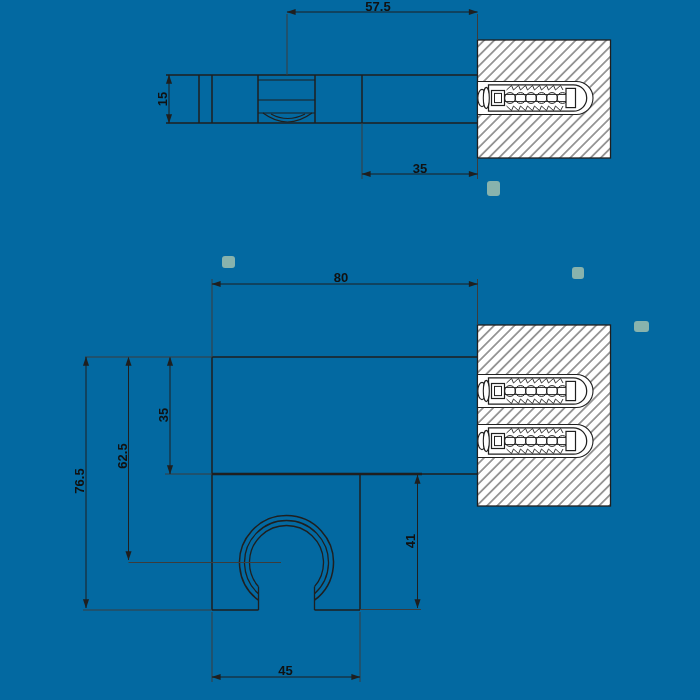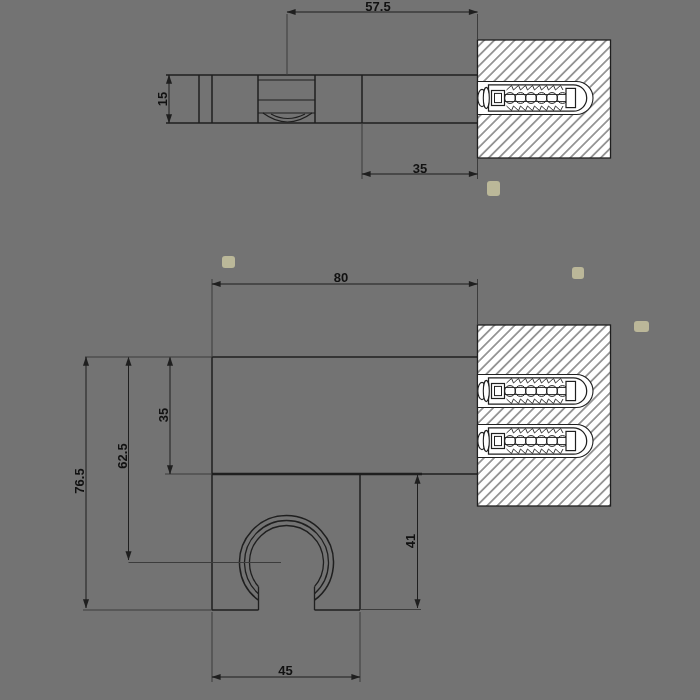--- a/index.html
+++ b/index.html
@@ -1,16 +1,16 @@
 <!DOCTYPE html>
 <html><head>
 <meta charset="utf-8">
 <style>
   html,body{margin:0;padding:0;background:#ffffff;}
-  .canvas{position:relative;width:700px;height:700px;background:#737373;overflow:hidden;
+  .canvas{position:relative;width:700px;height:700px;background:#0369a1;overflow:hidden;
           font-family:"Liberation Sans", sans-serif;}
   svg{position:absolute;left:0;top:0;}
   text{font-family:"Liberation Sans", sans-serif;font-size:13px;font-weight:bold;fill:#111111;}
 </style>
 </head>
 <body>
 
 <div class="canvas">
 <svg width="700" height="700" viewBox="0 0 700 700" xmlns="http://www.w3.org/2000/svg" xmlns:xlink="http://www.w3.org/1999/xlink">
 

